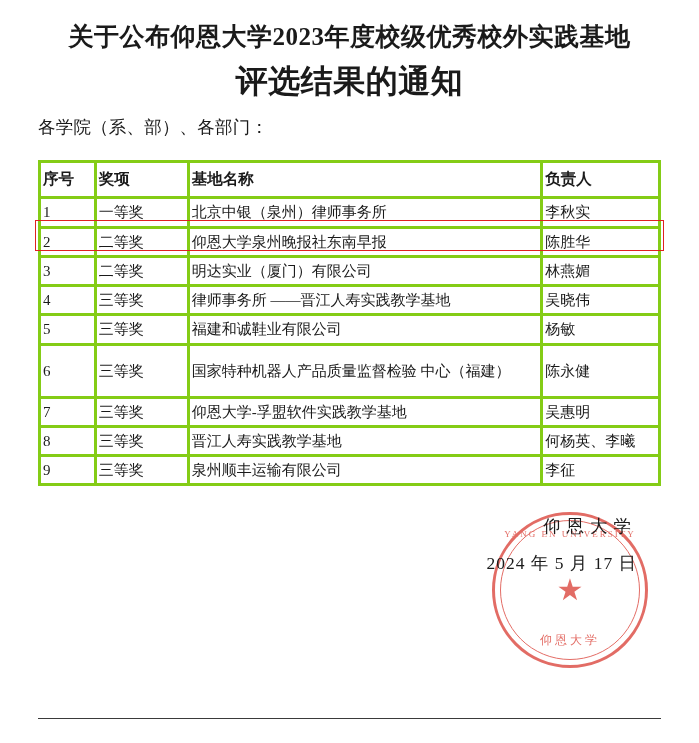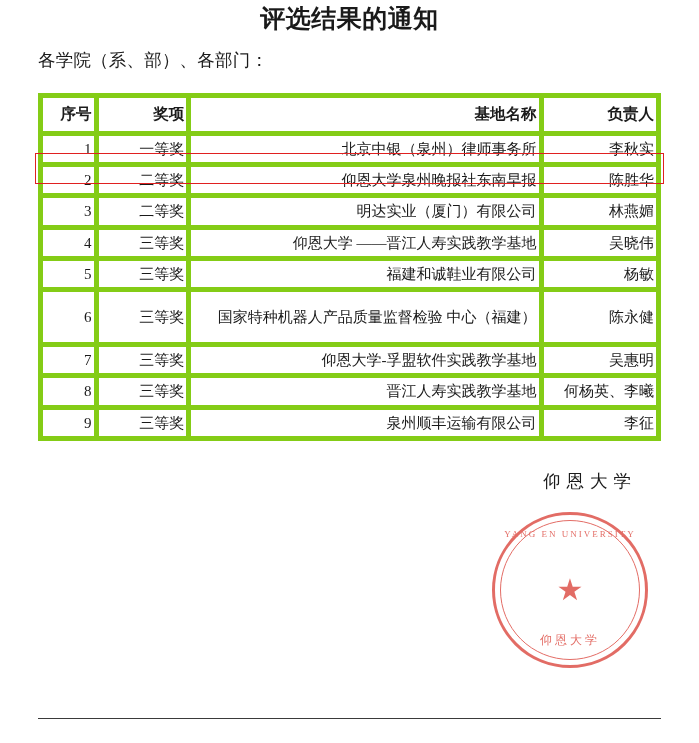--- a/index.html
+++ b/index.html
@@ -26,21 +26,21 @@
     text-align: center;
     font-size: 25px;
     font-weight: bold;
     line-height: 1.55;
     letter-spacing: 0.5px;
     padding-top: 18px;
     margin: 0 6px;
   }
   .title-line2 {
     text-align: center;
-    font-size: 25px;
+    font-size: 32px;
     font-weight: bold;
     line-height: 1.55;
     letter-spacing: 0.5px;
   }
   .body-text {
     font-size: 17.5px;
     line-height: 1.95;
     margin-top: 4px;
     text-align: justify;
     letter-spacing: 0.2px;
@@ -52,22 +52,22 @@
     margin-top: 16px;
     position: relative;
   }
   table.main-table {
     border-collapse: collapse;
     width: 100%;
     font-size: 15px;
   }
   table.main-table th,
   table.main-table td {
-    border: 5px solid #84cc16;
-    text-align: right;
+    border: 3px solid #84cc16;
+    text-align: left;
     padding: 3px 2px;
     line-height: 1.35;
     font-weight: normal;
   }
   table.main-table thead th {
     font-weight: bold;
     font-size: 15.5px;
     padding: 6px 2px;
   }
   .col-no     { width: 9%; }
@@ -162,20 +162,21 @@
     justify-content: space-between;
     font-size: 15.5px;
     padding: 0 14px;
   }
 </style>
 </head>
 <body>
 
 <div class="page">
 
+  <div class="doc-title">关于公布仰恩大学2023年度校级优秀校外实践基地</div>
   <div class="title-line2">评选结果的通知</div>
 
   <div class="body-text">各学院（系、部）、各部门：</div>
 
   <div class="tbl-wrap">
     <table class="main-table">
       <thead>
         <tr>
           <th class="col-no">序号</th>
           <th class="col-award">奖项</th>
@@ -198,21 +199,21 @@
         </tr>
         <tr>
           <td>3</td>
           <td>二等奖</td>
           <td>明达实业（厦门）有限公司</td>
           <td>林燕媚</td>
         </tr>
         <tr>
           <td>4</td>
           <td>三等奖</td>
-          <td>仰恩大学 ——晋江人寿实践教学基地</td>
+          <td>律师事务所 ——晋江人寿实践教学基地</td>
           <td>吴晓伟</td>
         </tr>
         <tr>
           <td>5</td>
           <td>三等奖</td>
           <td>福建和诚鞋业有限公司</td>
           <td>杨敏</td>
         </tr>
         <tr class="row-tall">
           <td>6</td>
@@ -245,20 +246,21 @@
 
   <div class="seal">
     <div class="inner-ring"></div>
     <div class="seal-top-text">YANG EN UNIVERSITY</div>
     <div class="star">★</div>
     <div class="seal-bottom-text">仰恩大学</div>
   </div>
 
   <div class="sign-block">
     <div class="sign-org">仰恩大学</div>
+    <div class="sign-date">2024 年 5 月 17 日</div>
   </div>
 
   <div class="footer">
     <div class="footer-rule"></div>
     <div class="footer-row">
     </div>
   </div>
 
 </div>
 

